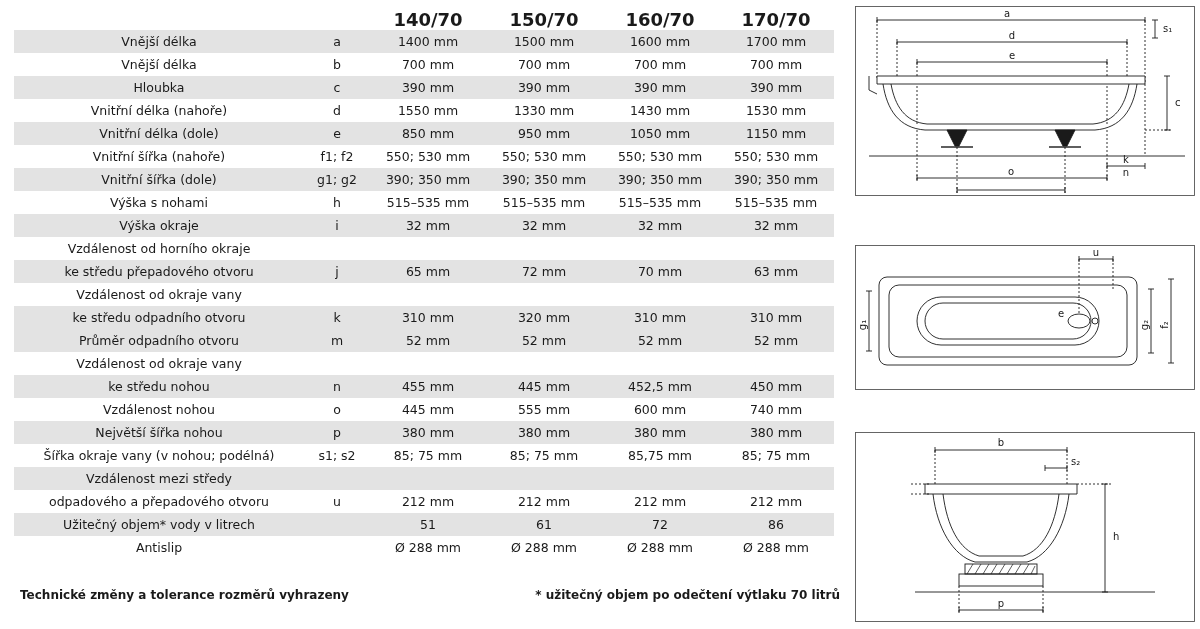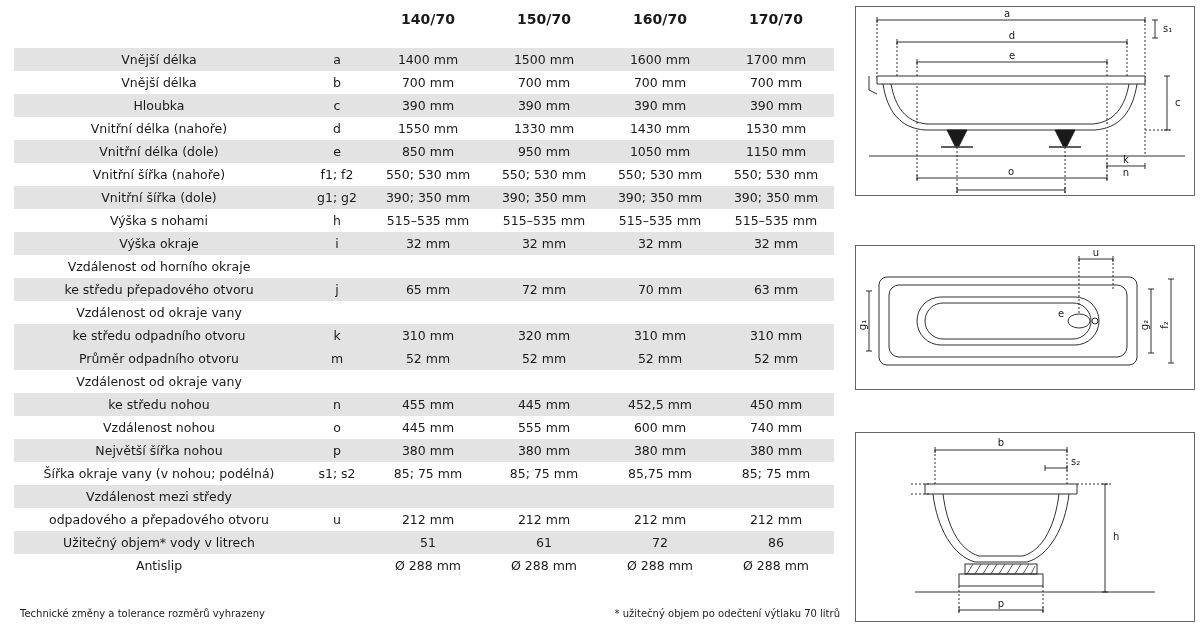--- a/index.html
+++ b/index.html
@@ -39,41 +39,42 @@
 
   table.spec th, table.spec td {
     padding: 2px 4px;
     line-height: 15px;
     height: 19px;
     vertical-align: middle;
     white-space: nowrap;
   }
   table.spec thead th {
     font-weight: bold;
-    font-size: 14px;
+    font-size: 18px;
     text-align: center;
-    padding-bottom: 19px;
+    padding-bottom: 1px;
     background: #ffffff;
   }
   table.spec thead th.blank { background: #ffffff; }
   tr.shaded td { background: #e3e3e3; }
   tr.plain td { background: #ffffff; }
   td.label { text-align: center; padding-left: 6px; }
   td.sym { text-align: center; }
   td.val { text-align: center; }
   td.label-tall { text-align: center; padding-left: 6px; }
 
   .footnote-row {
     position: absolute;
     left: 14px;
-    top: 608px;
+    top: 588px;
     width: 830px;
-    font-size: 10px;
+    font-size: 12px;
     display: flex;
     justify-content: space-between;
+    font-weight: bold;
   }
   .footnote-row .left { padding-left: 6px; }
   .footnote-row .right { padding-right: 4px; }
 
   
   .drawings {
     position: absolute;
     left: 845px;
     top: 0px;
     width: 355px;

